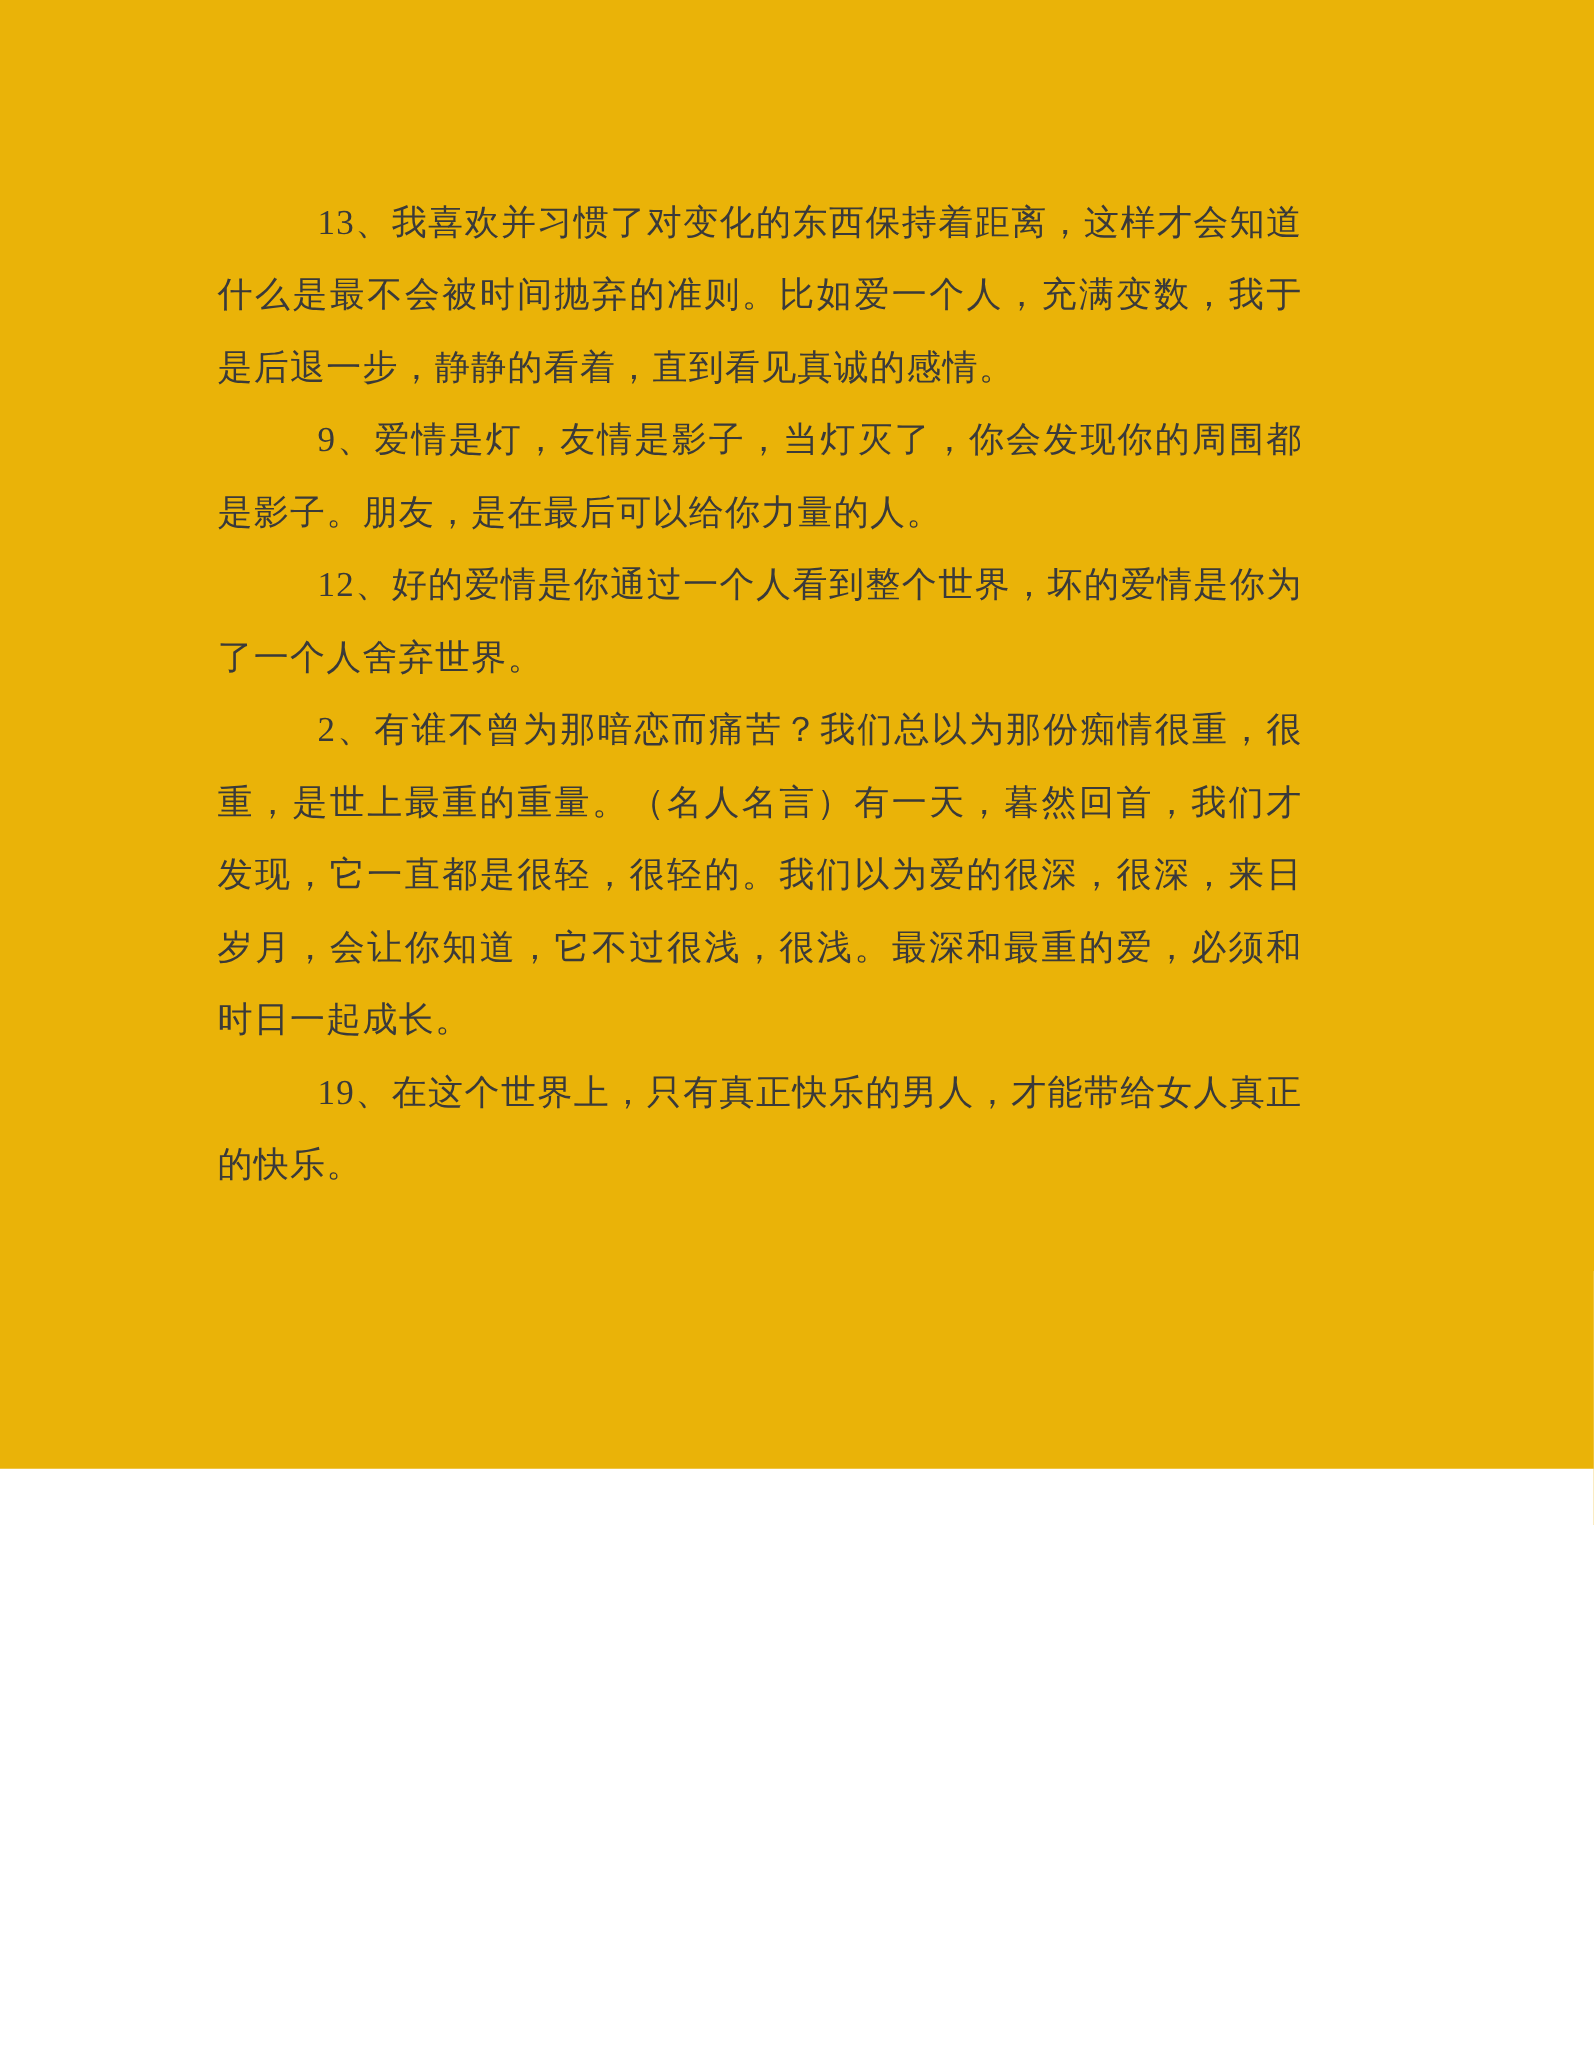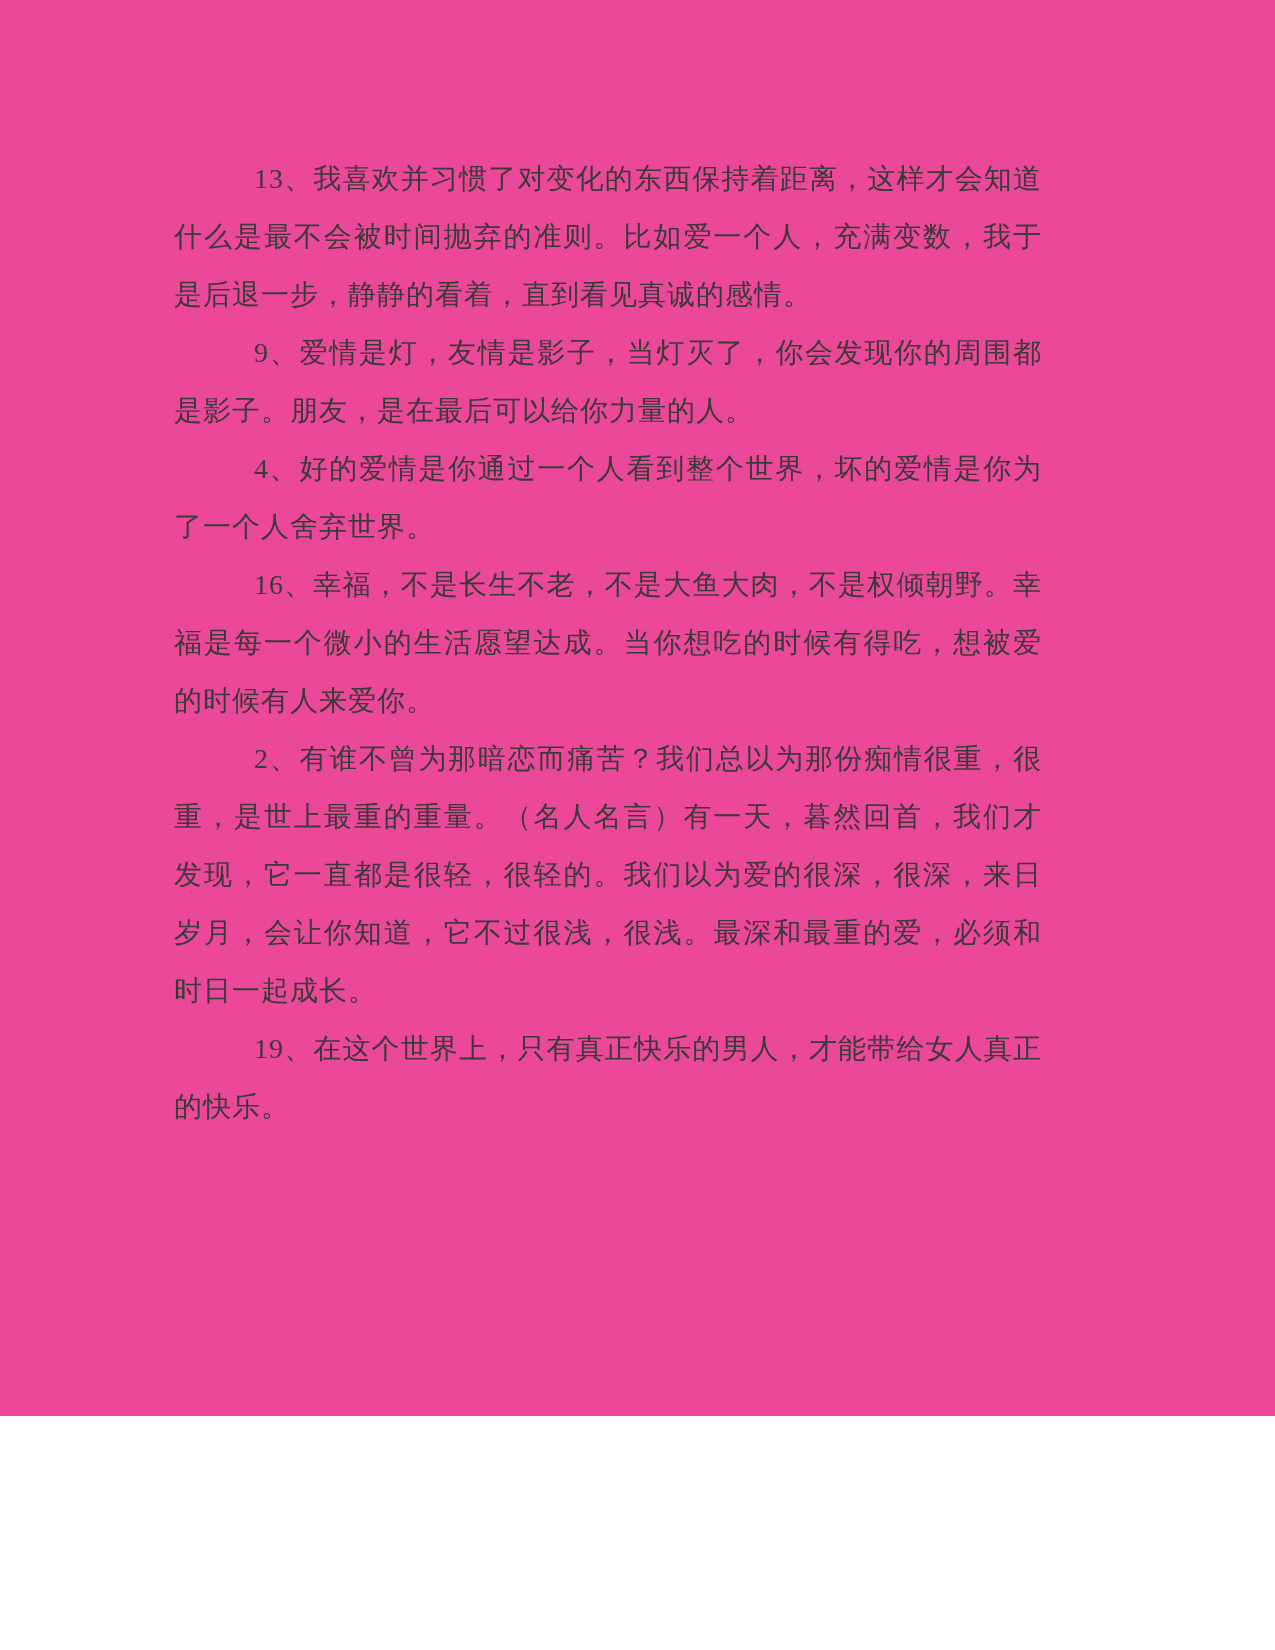--- a/index.html
+++ b/index.html
@@ -11,22 +11,22 @@
     height: 1650px;
     background: #ffffff;
     position: relative;
     font-family: "Liberation Serif", "DejaVu Serif", serif;
   }
   .page {
     position: absolute;
     left: 0;
     top: 0;
     width: 1275px;
-    height: 1416px;
-    background: #ec4899;
+    height: 1175px;
+    background: #eab308;
     overflow: hidden;
   }
   .doc {
     position: absolute;
     left: 174px;
     top: 150px;
     width: 868px;
     color: #3a3a3a;
     font-size: 28px;
     line-height: 58px;
@@ -41,18 +41,17 @@
     word-break: break-all;
   }
 </style>
 </head>
 <body>
 
 <div class="page">
   <div class="doc">
     <p>13、我喜欢并习惯了对变化的东西保持着距离，这样才会知道什么是最不会被时间抛弃的准则。比如爱一个人，充满变数，我于是后退一步，静静的看着，直到看见真诚的感情。</p>
     <p>9、爱情是灯，友情是影子，当灯灭了，你会发现你的周围都是影子。朋友，是在最后可以给你力量的人。</p>
-    <p>4、好的爱情是你通过一个人看到整个世界，坏的爱情是你为了一个人舍弃世界。</p>
-    <p>16、幸福，不是长生不老，不是大鱼大肉，不是权倾朝野。幸福是每一个微小的生活愿望达成。当你想吃的时候有得吃，想被爱的时候有人来爱你。</p>
+    <p>12、好的爱情是你通过一个人看到整个世界，坏的爱情是你为了一个人舍弃世界。</p>
     <p>2、有谁不曾为那暗恋而痛苦？我们总以为那份痴情很重，很重，是世上最重的重量。（名人名言）有一天，暮然回首，我们才发现，它一直都是很轻，很轻的。我们以为爱的很深，很深，来日岁月，会让你知道，它不过很浅，很浅。最深和最重的爱，必须和时日一起成长。</p>
     <p>19、在这个世界上，只有真正快乐的男人，才能带给女人真正的快乐。</p>
   </div>
 </div>
 
 </body></html>

